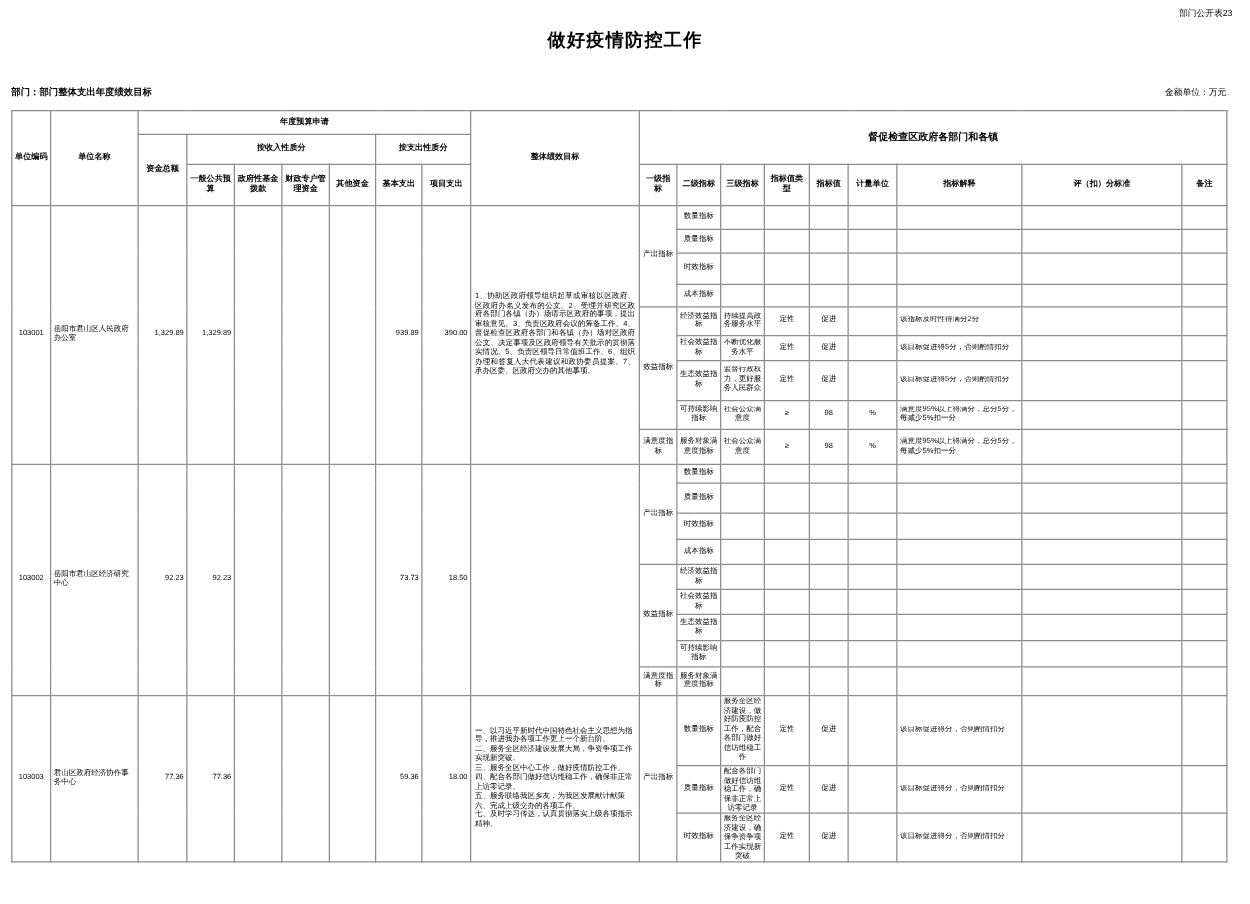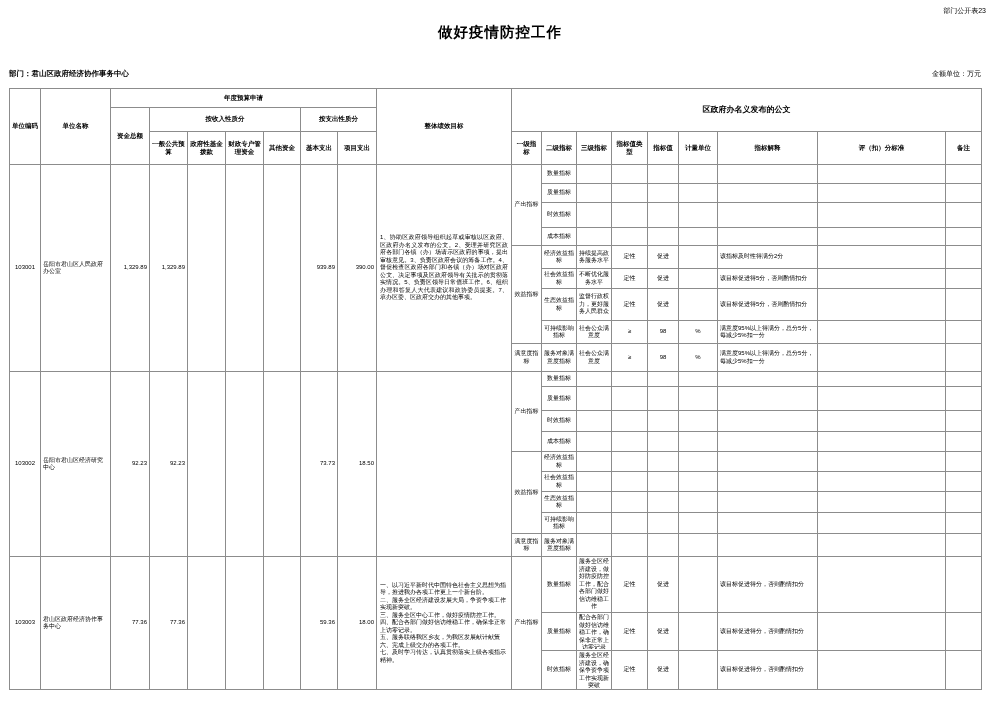--- a/index.html
+++ b/index.html
@@ -20,21 +20,21 @@
   .c-target.pre{white-space:pre-line;text-align:left;}
   .clip{overflow:hidden;}
 </style>
 </head>
 <body>
 
 <div class="page">
   <div class="corner">部门公开表23</div>
   <div class="title">做好疫情防控工作</div>
   <div class="meta">
-    <span class="dept">部门：君山区政府经济协作事务中心</span>
+    <span class="dept">部门：部门整体支出年度绩效目标</span>
     <span class="unit-label">金额单位：万元</span>
   </div>
 
   <table>
     <colgroup>
       <col style="width:31px">
         <col style="width:70px">
         <col style="width:39px">
         <col style="width:38px">
       <col style="width:38px">
@@ -52,21 +52,21 @@
       <col style="width:100px">
         <col style="width:128px">
         <col style="width:36px">
     </colgroup>
     <thead>
       <tr style="height:19px">
         <td rowspan="3">单位编码</td>
         <td rowspan="3">单位名称</td>
         <td colspan="7">年度预算申请</td>
         <td rowspan="3">整体绩效目标</td>
-        <td colspan="9" rowspan="2" class="big-head">区政府办名义发布的公文</td>
+        <td colspan="9" rowspan="2" class="big-head">督促检查区政府各部门和各镇</td>
       </tr>
       <tr style="height:24px">
         <td rowspan="2">资金总额</td>
         <td colspan="4">按收入性质分</td>
         <td colspan="2">按支出性质分</td>
       </tr>
       <tr style="height:33px">
         <td>一般公共预算</td>
         <td>政府性基金拨款</td>
         <td>财政专户管理资金</td>

